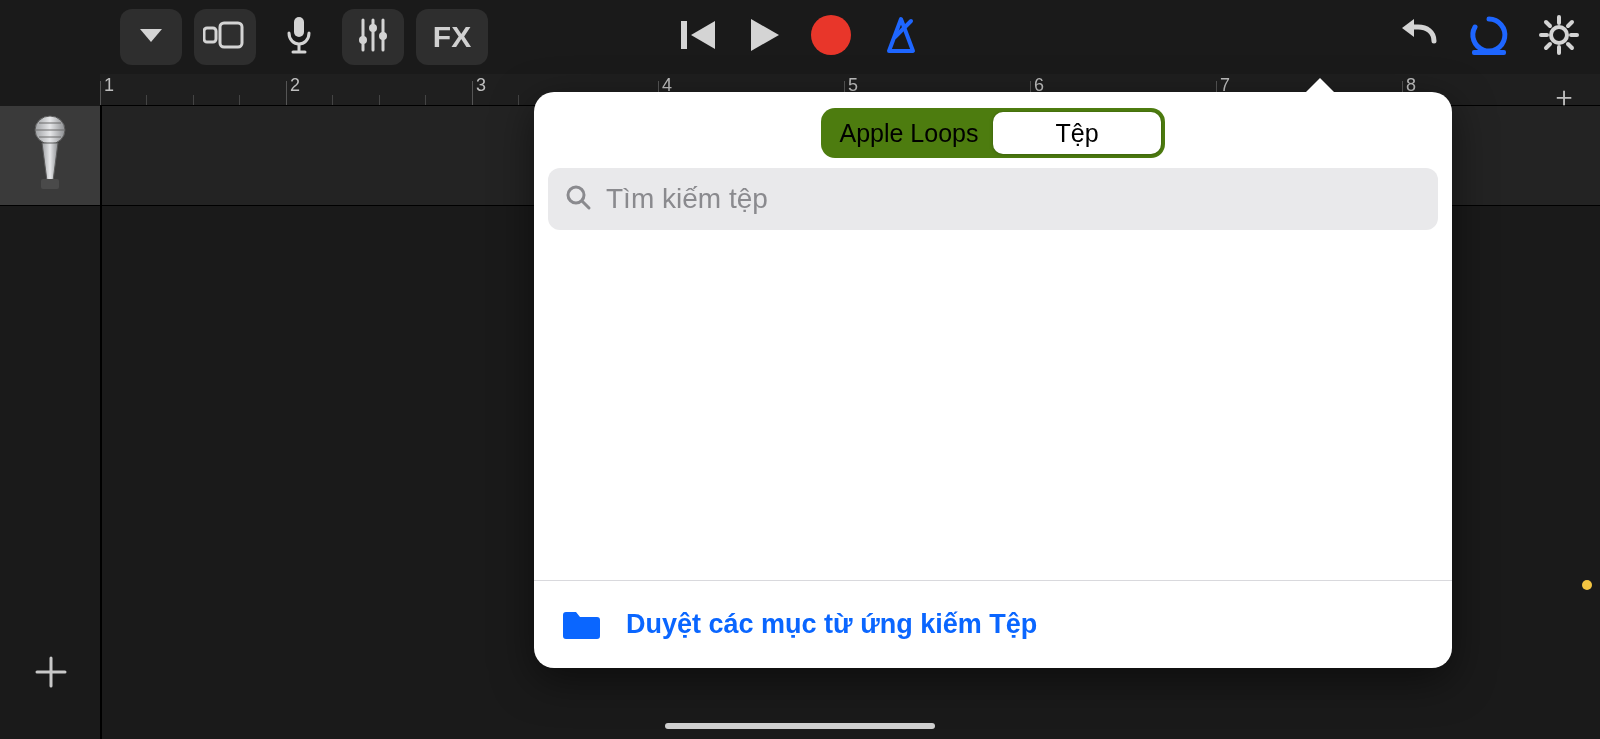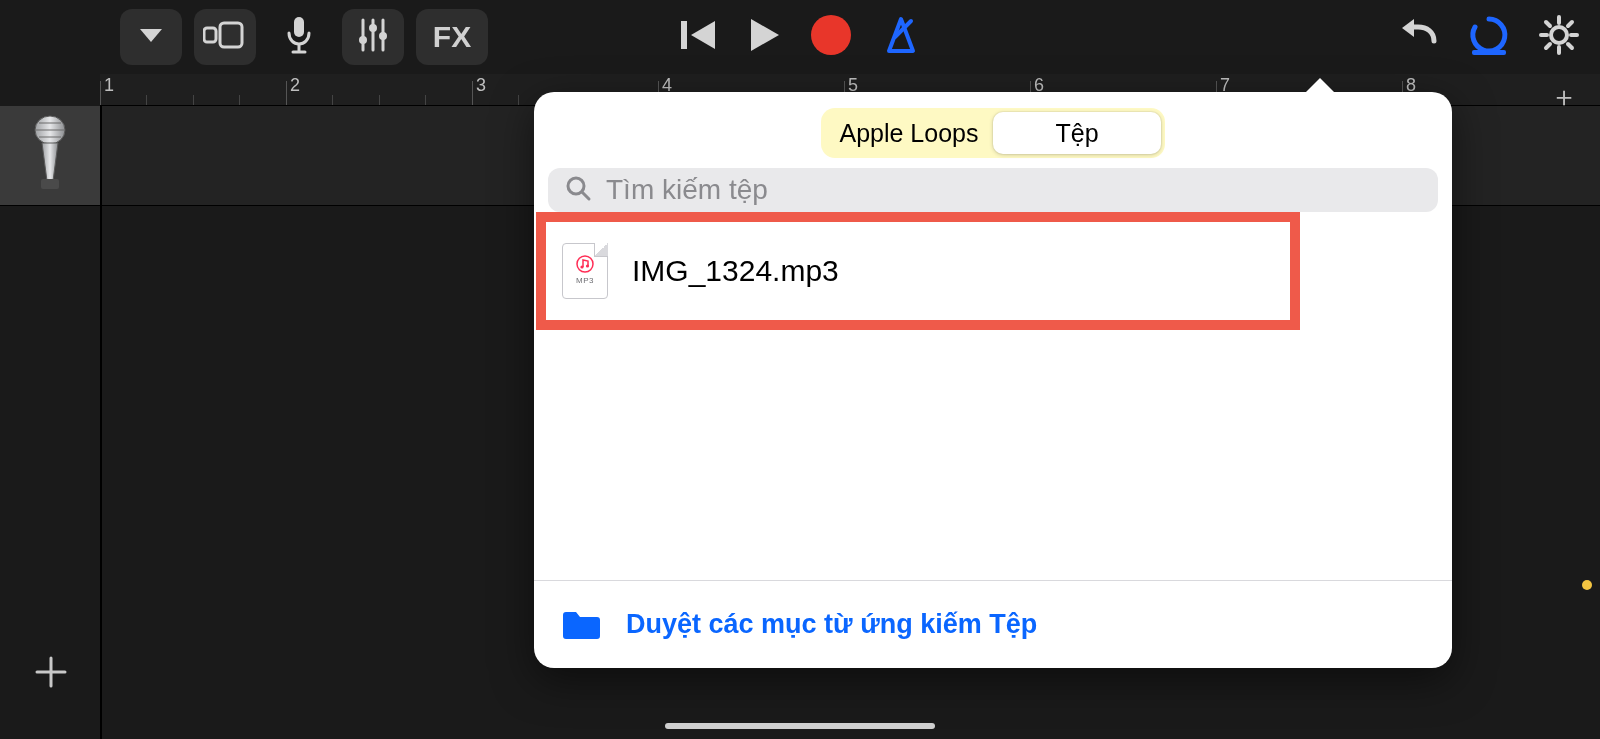--- a/index.html
+++ b/index.html
@@ -127,42 +127,42 @@
     right: 116px;
     width: 0; height: 0;
     border-left: 16px solid transparent;
     border-right: 16px solid transparent;
     border-bottom: 16px solid #fff;
   }
 
   .seg-control {
     margin: 16px auto 10px;
     width: 344px; height: 50px;
-    background: #fef9c3;
+    background: #4d7c0f;
     border-radius: 14px;
     padding: 4px;
     display: flex;
     position: relative;
   }
   .seg-option {
     flex: 1;
     display: flex; align-items: center; justify-content: center;
     font-size: 25px; font-weight: 500;
     color: #000;
     border-radius: 10px;
     z-index: 1;
   }
   .seg-option.active {
     background: #fff;
     box-shadow: 0 1px 4px rgba(0,0,0,.18), 0 0 0 1px rgba(0,0,0,.04);
   }
 
   .search-wrap { padding: 0 14px; }
   .search-bar {
-    height: 44px;
+    height: 62px;
     background: #e9e9eb;
     border-radius: 12px;
     display: flex; align-items: center;
     padding: 0 16px;
     gap: 14px;
   }
   .search-bar input {
     border: none; outline: none;
     background: transparent;
     font-size: 28px;
@@ -465,36 +465,20 @@
         <svg width="28" height="28" viewBox="0 0 28 28">
           <circle cx="12" cy="12" r="8" fill="none" stroke="#8a8a8e" stroke-width="3"></circle>
           <line x1="18" y1="18" x2="25" y2="25" stroke="#8a8a8e" stroke-width="3" stroke-linecap="round"></line>
         </svg>
       </span>
       <input type="text" placeholder="Tìm kiếm tệp" style="">
     </div>
   </div>
 
 
-  <div class="file-area" style="height:150px;">
-    <div class="highlight-box"></div>
-    <div class="file-row">
-      <div class="file-icon-box">
-        <div class="fold"></div>
-        <svg width="20" height="20" viewBox="0 0 20 20">
-          <circle cx="10" cy="10" r="8" fill="none" stroke="#ff2d55" stroke-width="1.5"></circle>
-          <path d="M8 13V6l5 1v5" fill="none" stroke="#ff2d55" stroke-width="1.5"></path>
-          <circle cx="7" cy="13" r="1.6" fill="#ff2d55"></circle>
-          <circle cx="12.5" cy="12" r="1.6" fill="#ff2d55"></circle>
-        </svg>
-        <div class="ext">MP3</div>
-      </div>
-      <div class="file-name">IMG_1324.mp3</div>
-    </div>
-  </div>
 
   <div class="popover-footer">
     <span class="folder-glyph">
       <svg width="42" height="32" viewBox="0 0 42 32">
         <path d="M3 6c0-2 1-3 3-3h10l4 5h17c2 0 3 1 3 3v16c0 2-1 3-3 3H6c-2 0-3-1-3-3V6z" fill="#0a66ff"></path>
       </svg>
     </span>
     <span class="browse-label">Duyệt các mục từ ứng kiếm Tệp</span>
   </div>
 </div>

